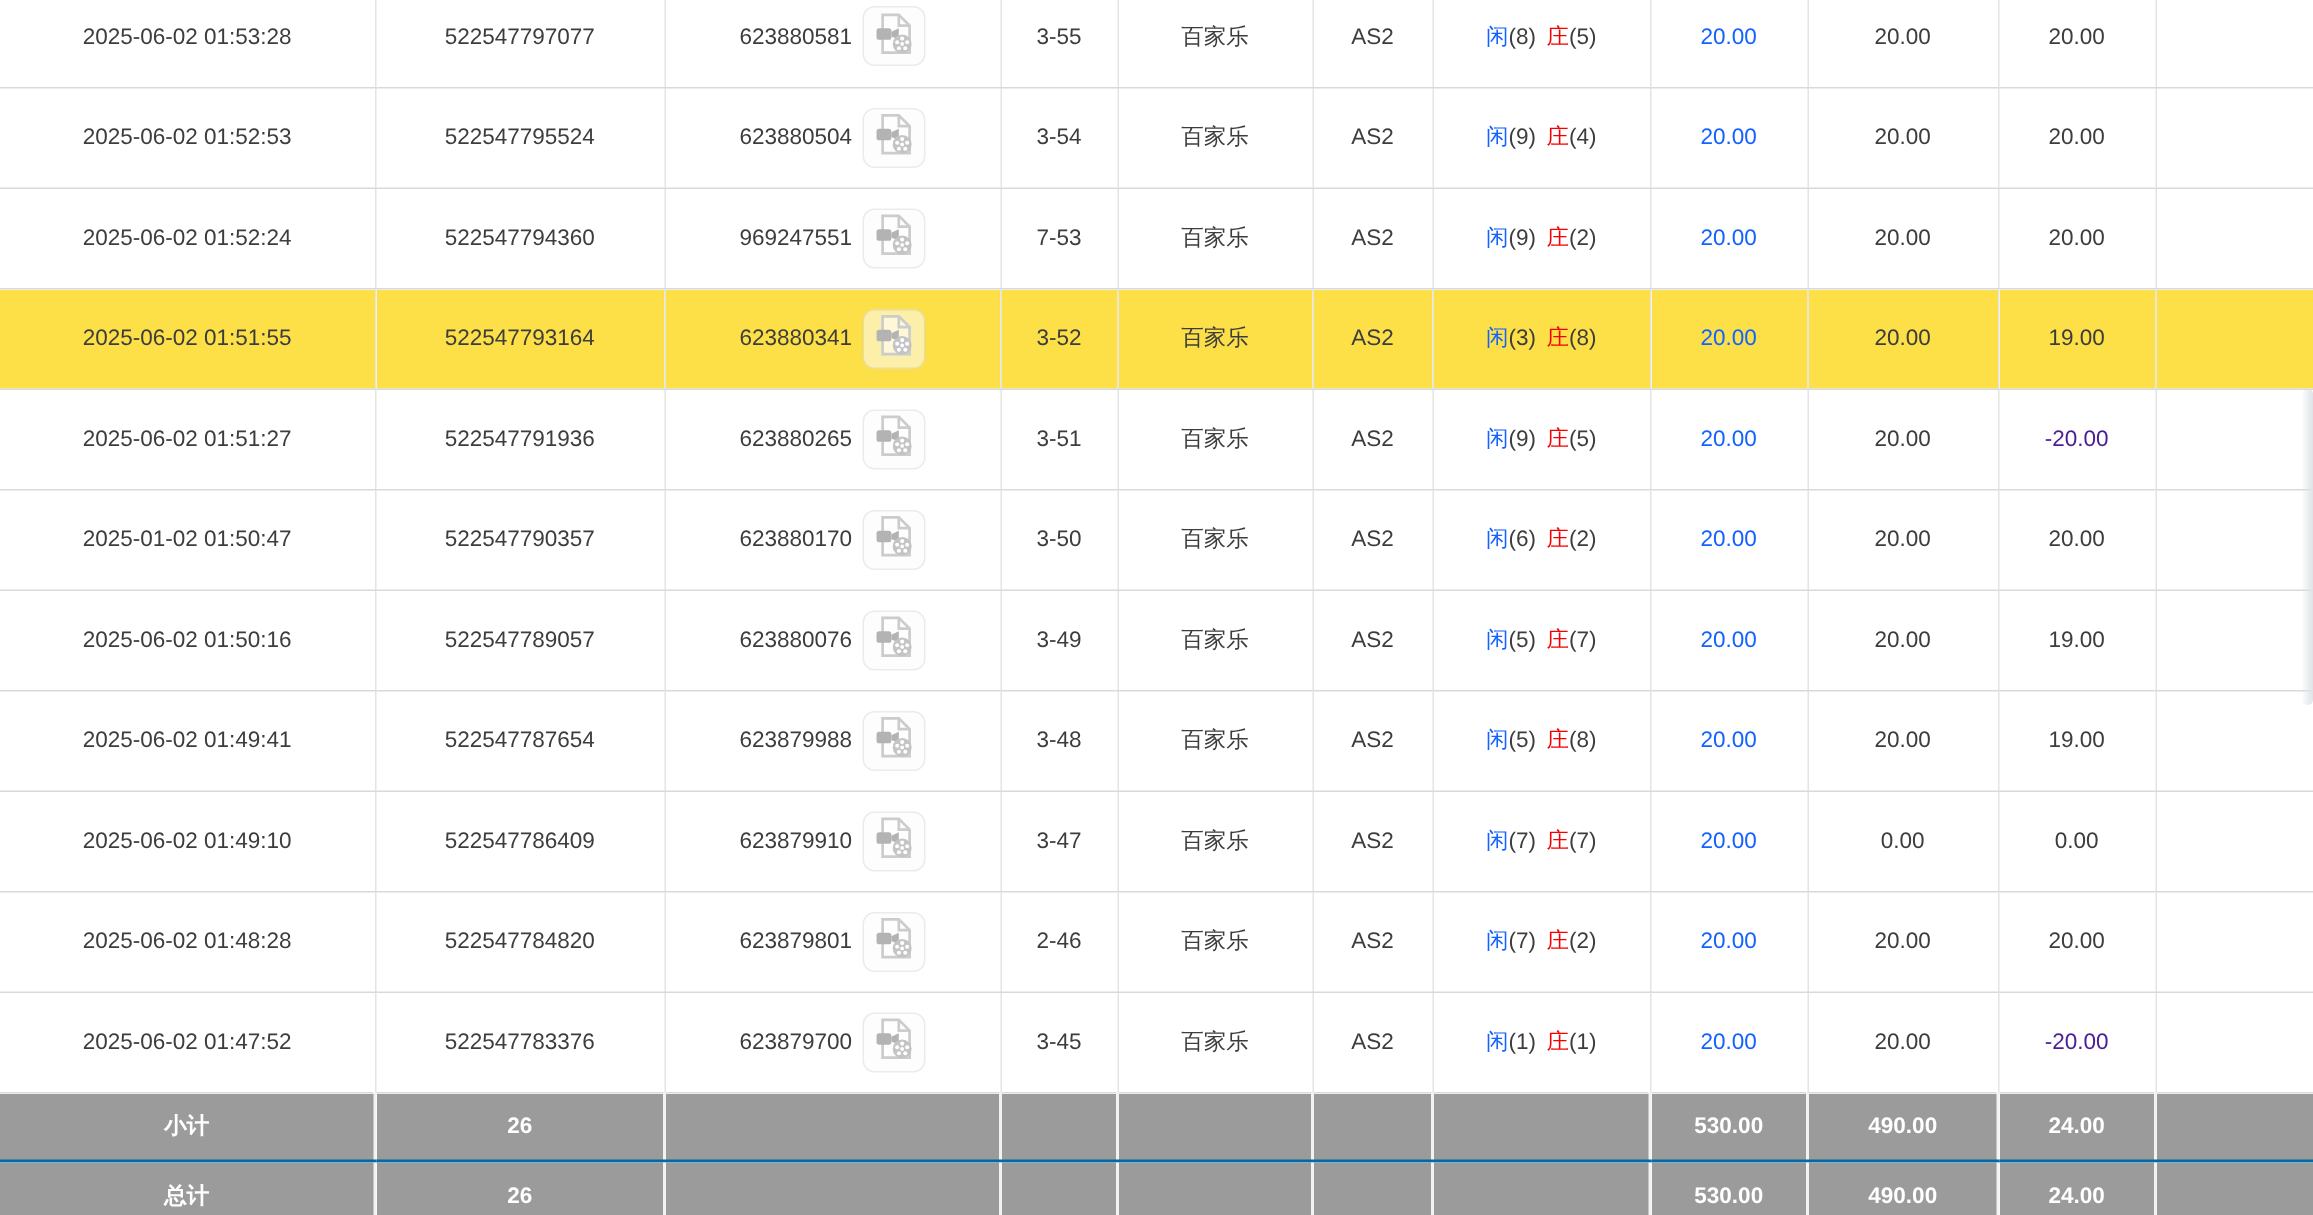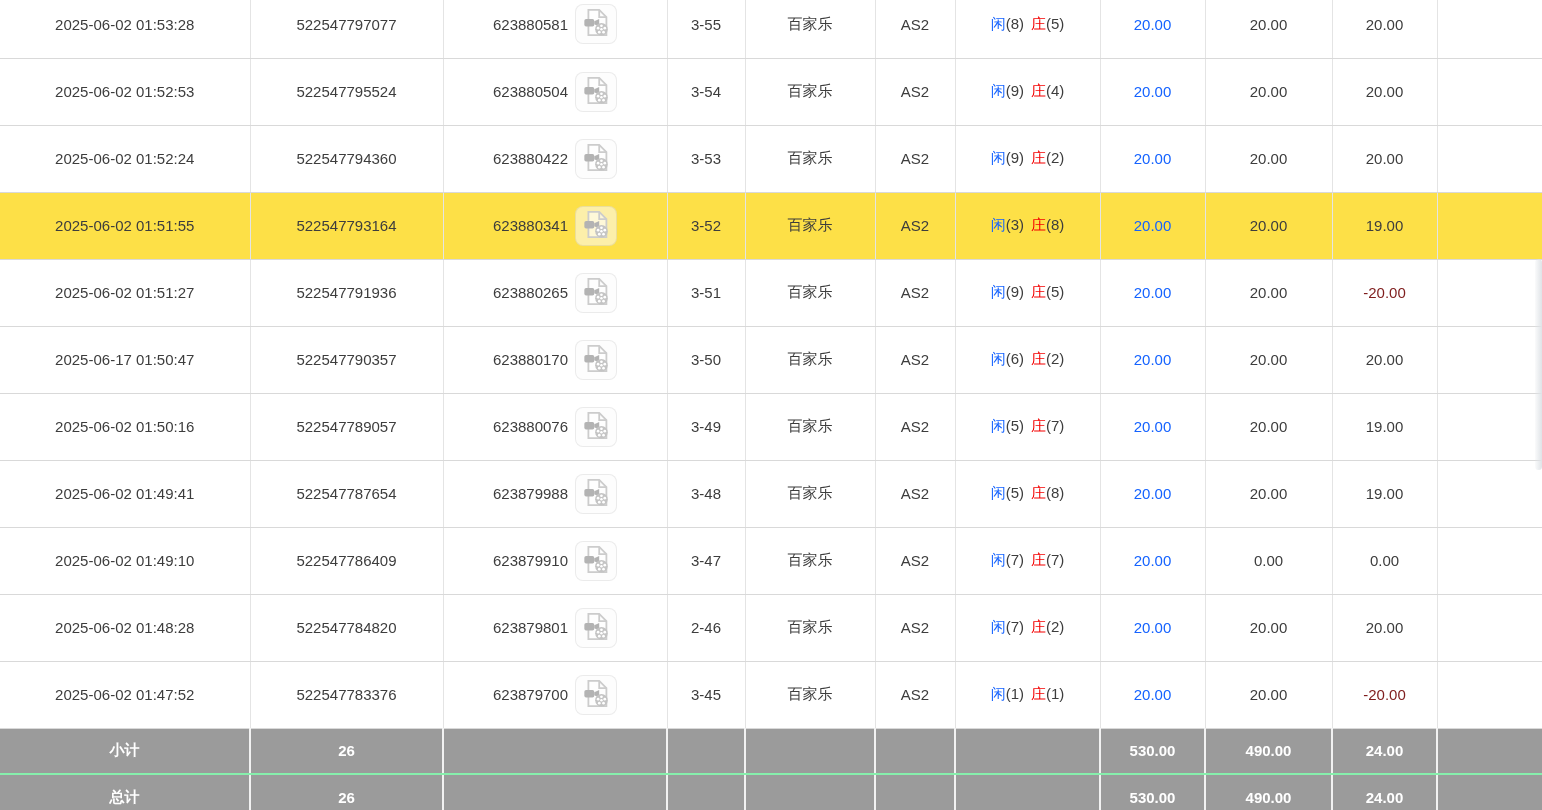--- a/index.html
+++ b/index.html
@@ -27,27 +27,27 @@
   .video-btn{
     width:42px; height:40px; border-radius:8px;
     border:1px solid rgba(0,0,0,0.07);
     background:rgba(252,252,252,0.55);
     display:inline-flex; align-items:center; justify-content:center;
     cursor:pointer;
   }
   .blue{ color:#1563ff; }
   .red{ color:#f40000; }
   td.bet-link{ color:#1563ff; cursor:pointer; }
-  td.winloss.neg{ color:#7f1d1d; }
+  td.winloss.neg{ color:#4c1d95; }
   .result-cell .pts{ color:#3d3d3d; }
   .result-cell .banker-group{ margin-left:7px; }
   tr.summary{ background:#9b9b9b; color:#fff; font-weight:bold; height:46px; }
   tr.summary td{
     border-right:2px solid #f2f2f2;
-    border-bottom:2px solid #86efac;
+    border-bottom:2px solid #0369a1;
     border-top:none;
   }
   tr.summary td:last-child{ border-right:none; }
   .scroll-thumb{
     position:absolute; right:0; top:259px; width:7px; height:211px;
     border-radius:4px;
     background:linear-gradient(to right, rgba(223,227,231,0.15), #dfe3e7);
   }
 </style>
 </head>
@@ -139,41 +139,41 @@
     <td class="bet-link">20.00</td>
     <td>20.00</td>
     <td class="winloss">20.00</td>
     <td></td>
   </tr>
         <tr class="record">
     <td>2025-06-02 01:52:24</td>
     <td>522547794360</td>
     <td>
       <span class="gameno-wrap">
-        <span>623880422</span>
-        <span class="video-btn">
-          <span>
-            <svg width="27" height="29" viewBox="0 0 30 32">
-              <path d="M6 2 h12 l8 8 v20 H6 z" fill="rgba(255,255,255,0.55)" stroke="#cccccc" stroke-width="2"></path>
-              <path d="M18 2 v8 h8" fill="none" stroke="#cccccc" stroke-width="2"></path>
-              <rect x="1.5" y="12" width="11" height="8.5" rx="2" fill="#b3b3b3"></rect>
-              <path d="M12.5 14.5 l5.5 -2.5 v8.5 l-5.5 -2.5 z" fill="#b3b3b3"></path>
-              <circle cx="20.5" cy="23.5" r="7" fill="#c4c4c4"></circle>
-              <circle cx="20.5" cy="23.5" r="1.4" fill="#ffffff"></circle>
-              <circle cx="20.5" cy="19.6" r="1.5" fill="#ffffff"></circle>
-              <circle cx="24.2" cy="22.3" r="1.5" fill="#ffffff"></circle>
-              <circle cx="22.8" cy="26.7" r="1.5" fill="#ffffff"></circle>
-              <circle cx="18.1" cy="26.7" r="1.5" fill="#ffffff"></circle>
-              <circle cx="16.8" cy="22.3" r="1.5" fill="#ffffff"></circle>
-            </svg>
-          </span>
-        </span>
-      </span>
-    </td>
-    <td>3-53</td>
+        <span>969247551</span>
+        <span class="video-btn">
+          <span>
+            <svg width="27" height="29" viewBox="0 0 30 32">
+              <path d="M6 2 h12 l8 8 v20 H6 z" fill="rgba(255,255,255,0.55)" stroke="#cccccc" stroke-width="2"></path>
+              <path d="M18 2 v8 h8" fill="none" stroke="#cccccc" stroke-width="2"></path>
+              <rect x="1.5" y="12" width="11" height="8.5" rx="2" fill="#b3b3b3"></rect>
+              <path d="M12.5 14.5 l5.5 -2.5 v8.5 l-5.5 -2.5 z" fill="#b3b3b3"></path>
+              <circle cx="20.5" cy="23.5" r="7" fill="#c4c4c4"></circle>
+              <circle cx="20.5" cy="23.5" r="1.4" fill="#ffffff"></circle>
+              <circle cx="20.5" cy="19.6" r="1.5" fill="#ffffff"></circle>
+              <circle cx="24.2" cy="22.3" r="1.5" fill="#ffffff"></circle>
+              <circle cx="22.8" cy="26.7" r="1.5" fill="#ffffff"></circle>
+              <circle cx="18.1" cy="26.7" r="1.5" fill="#ffffff"></circle>
+              <circle cx="16.8" cy="22.3" r="1.5" fill="#ffffff"></circle>
+            </svg>
+          </span>
+        </span>
+      </span>
+    </td>
+    <td>7-53</td>
     <td>百家乐</td>
     <td>AS2</td>
     <td class="result-cell">
       <span class="blue">闲</span><span class="pts">(9)</span><span class="banker-group red">庄</span><span class="pts">(2)</span>
     </td>
     <td class="bet-link">20.00</td>
     <td>20.00</td>
     <td class="winloss">20.00</td>
     <td></td>
   </tr>
@@ -243,21 +243,21 @@
     <td>AS2</td>
     <td class="result-cell">
       <span class="blue">闲</span><span class="pts">(9)</span><span class="banker-group red">庄</span><span class="pts">(5)</span>
     </td>
     <td class="bet-link">20.00</td>
     <td>20.00</td>
     <td class="winloss neg">-20.00</td>
     <td></td>
   </tr>
         <tr class="record">
-    <td>2025-06-17 01:50:47</td>
+    <td>2025-01-02 01:50:47</td>
     <td>522547790357</td>
     <td>
       <span class="gameno-wrap">
         <span>623880170</span>
         <span class="video-btn">
           <span>
             <svg width="27" height="29" viewBox="0 0 30 32">
               <path d="M6 2 h12 l8 8 v20 H6 z" fill="rgba(255,255,255,0.55)" stroke="#cccccc" stroke-width="2"></path>
               <path d="M18 2 v8 h8" fill="none" stroke="#cccccc" stroke-width="2"></path>
               <rect x="1.5" y="12" width="11" height="8.5" rx="2" fill="#b3b3b3"></rect>

